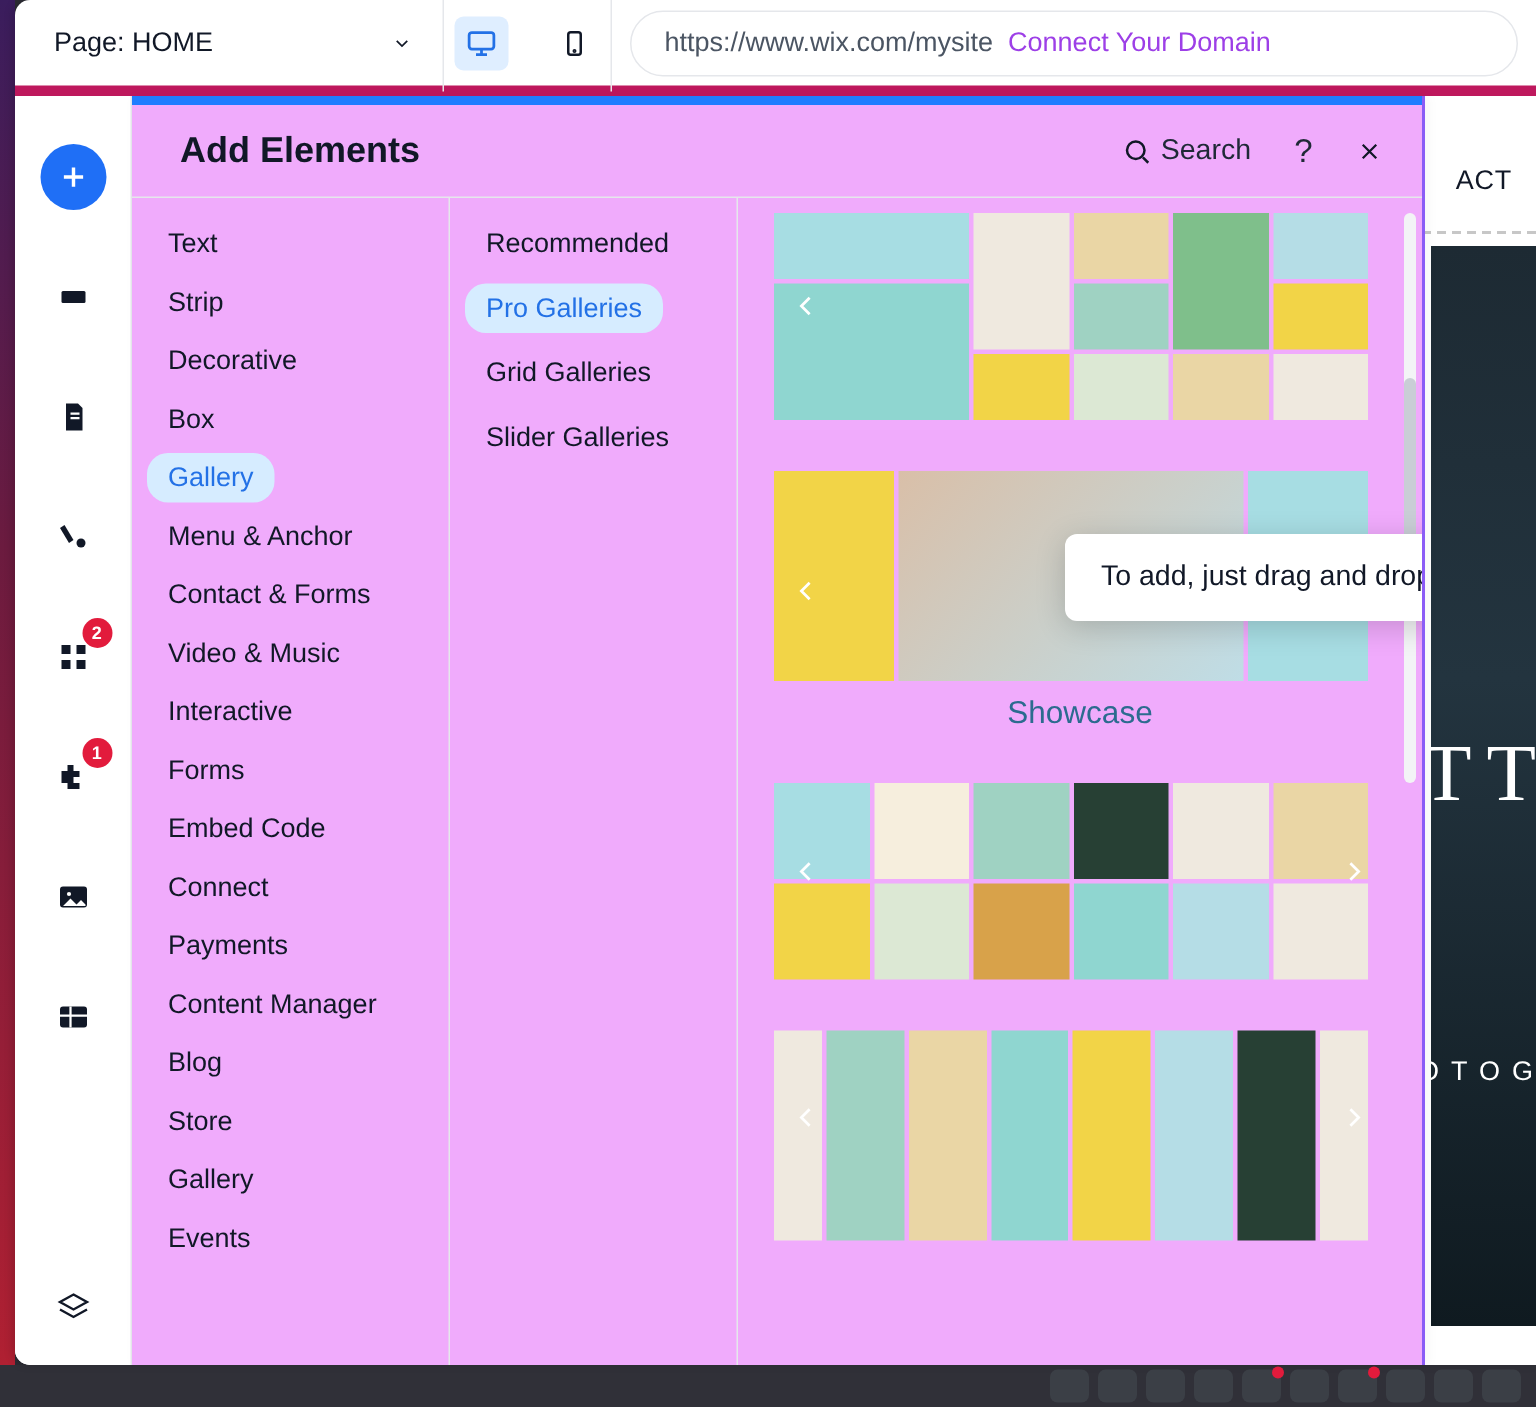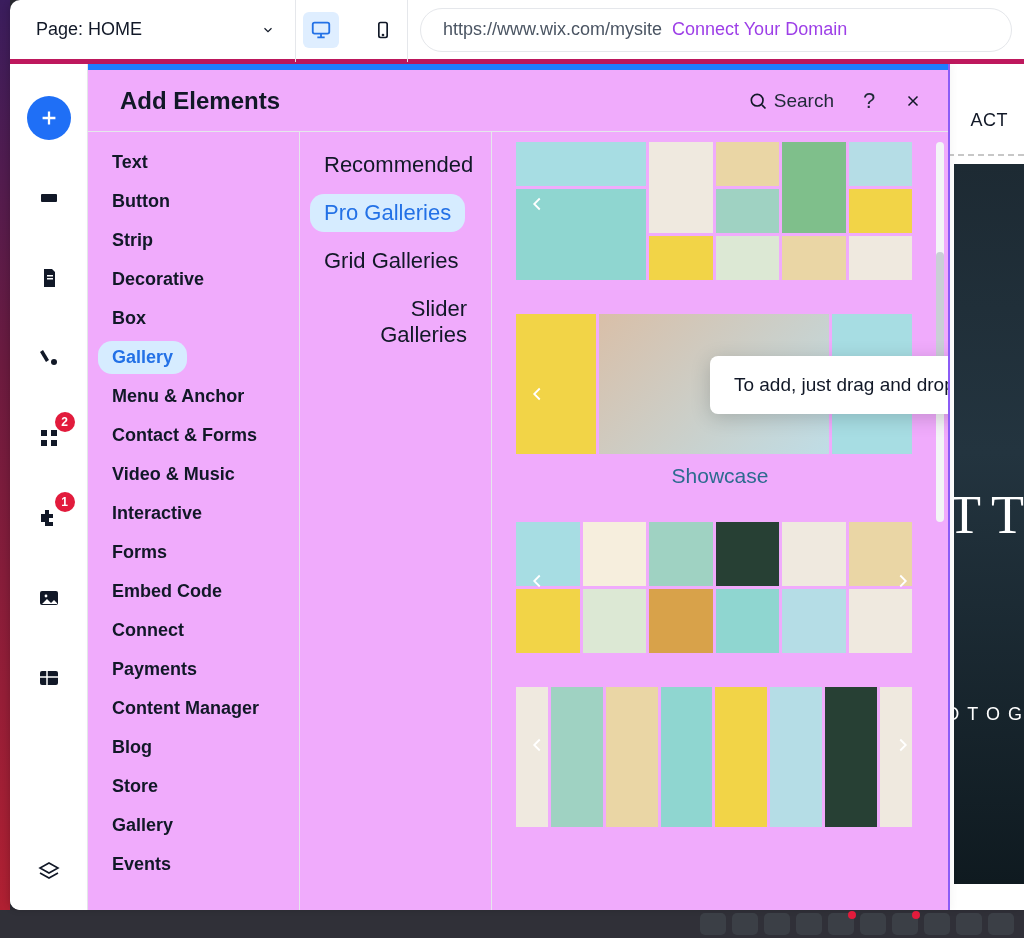--- a/index.html
+++ b/index.html
@@ -10,21 +10,21 @@
   box-shadow: -2px 0 6px rgba(0,0,0,.15);
 }
 
 .gradient-strip {
   position: absolute; left: 0; top: 0; width: 10px; height: 910px;
   background: linear-gradient(180deg, #3a1d5d 0%, #6b1b3f 40%, #b02032 100%);
 }
 
 
 .topbar {
-  height: 64px; display: flex; align-items: center; border-bottom: 5px solid #be185d;
+  height: 64px; display: flex; align-items: center; border-bottom: 7px solid #be185d;
 }
 .page-selector {
   width: 286px; height: 64px; padding: 0 20px 0 26px;
   display: flex; align-items: center; justify-content: space-between;
   font-size: 18px; color: #111827; border-right: 1px solid #e5e7eb; cursor: pointer;
 }
 .page-selector .chev { width: 14px; height: 14px; }
 .device-switch { width: 112px; height: 64px; display: flex; align-items: center; justify-content: center; gap: 26px; border-right: 1px solid #e5e7eb; }
 .device-btn { width: 36px; height: 36px; display:flex;align-items:center;justify-content:center; border-radius: 6px; cursor:pointer; }
 .device-btn.active { background: #dfeeff; }
@@ -84,27 +84,27 @@
 
 .panel-body { display:flex; flex:1; overflow:hidden; }
 
 .cat-col {
   width: 212px; border-right: 1px solid #e5e7eb; padding: 14px 10px; overflow-y:auto;
 }
 .cat-item {
   font-size: 18px; color: #111827; padding: 6px 14px; margin-bottom: 0px;
   cursor:pointer; border-radius: 14px; display:inline-block; width: auto;
 }
-.cat-row { margin-bottom: 6px; font-weight: bold; }
+.cat-row { margin-bottom: 6px; }
 .cat-item.active { background:#d6ecff; color:#2371e6; }
 
 .sub-col {
   width: 192px; border-right: 1px solid #e5e7eb; padding: 14px 10px;
 }
-.sub-item { font-size: 22px; color:#111827; padding: 6px 14px; margin-bottom: 6px; cursor:pointer; border-radius: 14px; display:inline-block;text-align:right; }
+.sub-item { font-size: 18px; color:#111827; padding: 6px 14px; margin-bottom: 6px; cursor:pointer; border-radius: 14px; display:inline-block;text-align:right; }
 .sub-item.active { background:#d6ecff; color:#2371e6; }
 .sub-row { margin-bottom: 4px; }
 
 .preview-col { flex:1; position:relative; overflow-y:auto; padding: 10px 24px 20px 24px; }
 .scrollbar-faux { position:absolute; right:4px; top:10px; width:8px; height:380px; background:#f3f4f6; border-radius:4px; }
 .scrollbar-faux .thumb { position:absolute; top:110px; width:8px; height:120px; background:#c9ced6; border-radius:4px; }
 
 .gallery-block { margin-bottom: 34px; position:relative; }
 .gallery-grid {
   width: 396px; display:grid; gap:3px;
@@ -270,21 +270,20 @@
           <svg viewBox="0 0 24 24" width="18" height="18" stroke="#111827" stroke-width="2">
               <path d="M6 6l12 12M18 6L6 18"></path>
             </svg>
         </div>
       </div>
 
       <div class="panel-body">
 
         <div class="cat-col" id="catCol">
             <div class="cat-row"><span class="cat-item">Text</span></div>
-            <div class="cat-row"><span class="cat-item">Button</span></div>
             <div class="cat-row"><span class="cat-item">Strip</span></div>
             <div class="cat-row"><span class="cat-item">Decorative</span></div>
             <div class="cat-row"><span class="cat-item">Box</span></div>
             <div class="cat-row"><span class="cat-item active">Gallery</span></div>
             <div class="cat-row"><span class="cat-item">Menu &amp; Anchor</span></div>
             <div class="cat-row"><span class="cat-item">Contact &amp; Forms</span></div>
             <div class="cat-row"><span class="cat-item">Video &amp; Music</span></div>
             <div class="cat-row"><span class="cat-item">Interactive</span></div>
             <div class="cat-row"><span class="cat-item">Forms</span></div>
             <div class="cat-row"><span class="cat-item">Embed Code</span></div>

